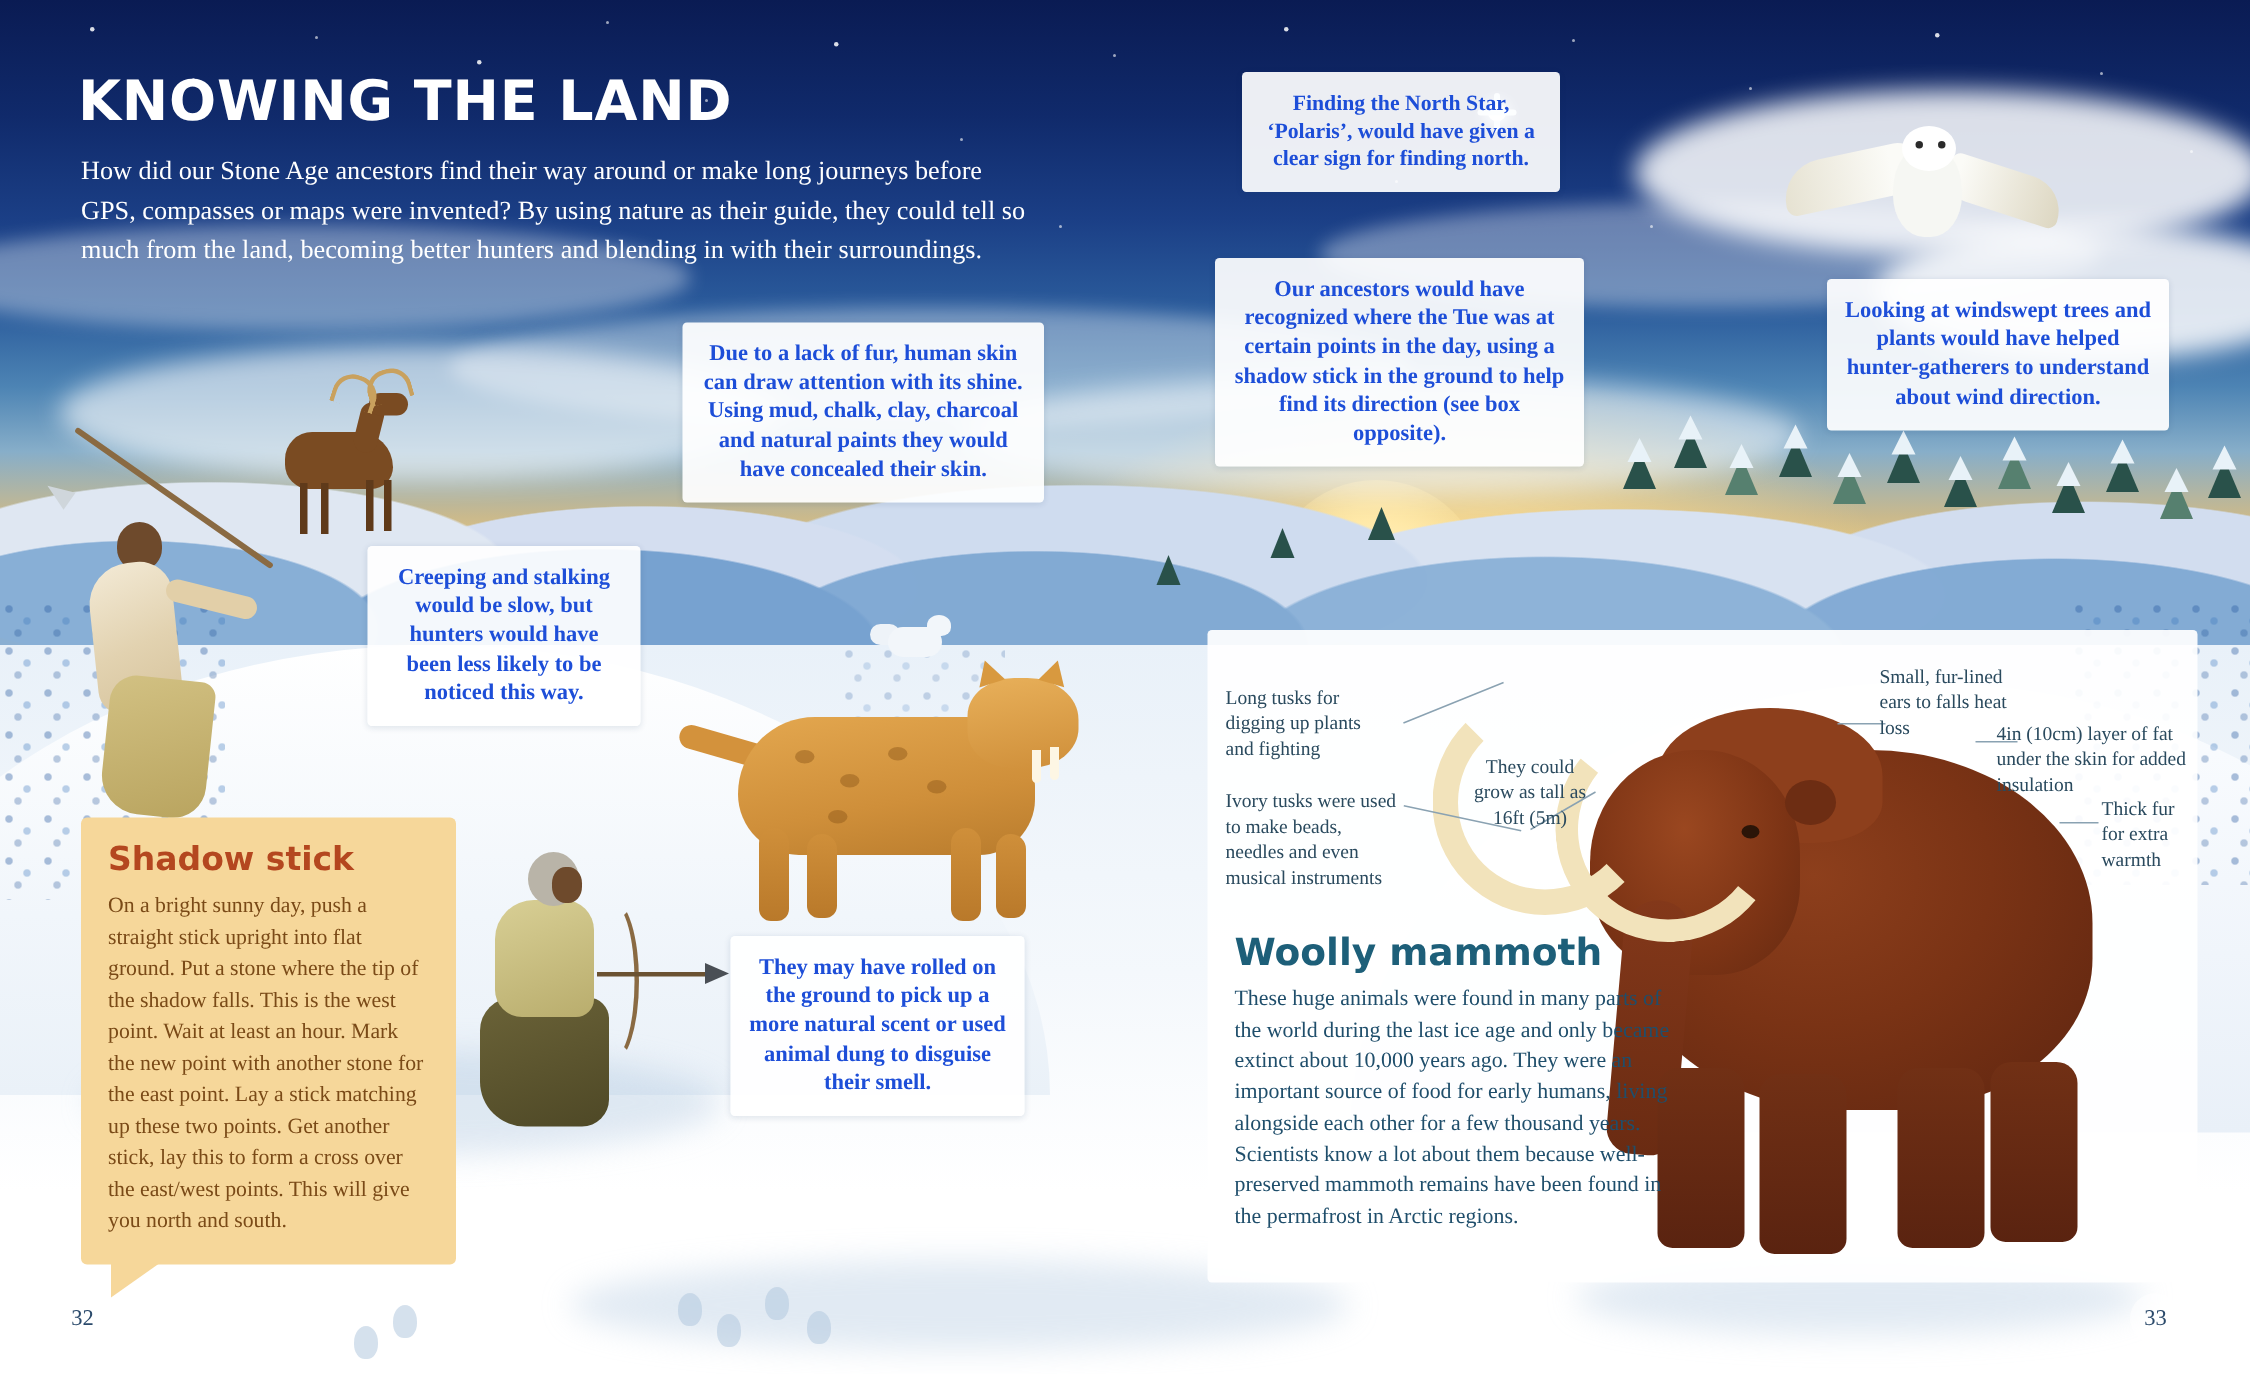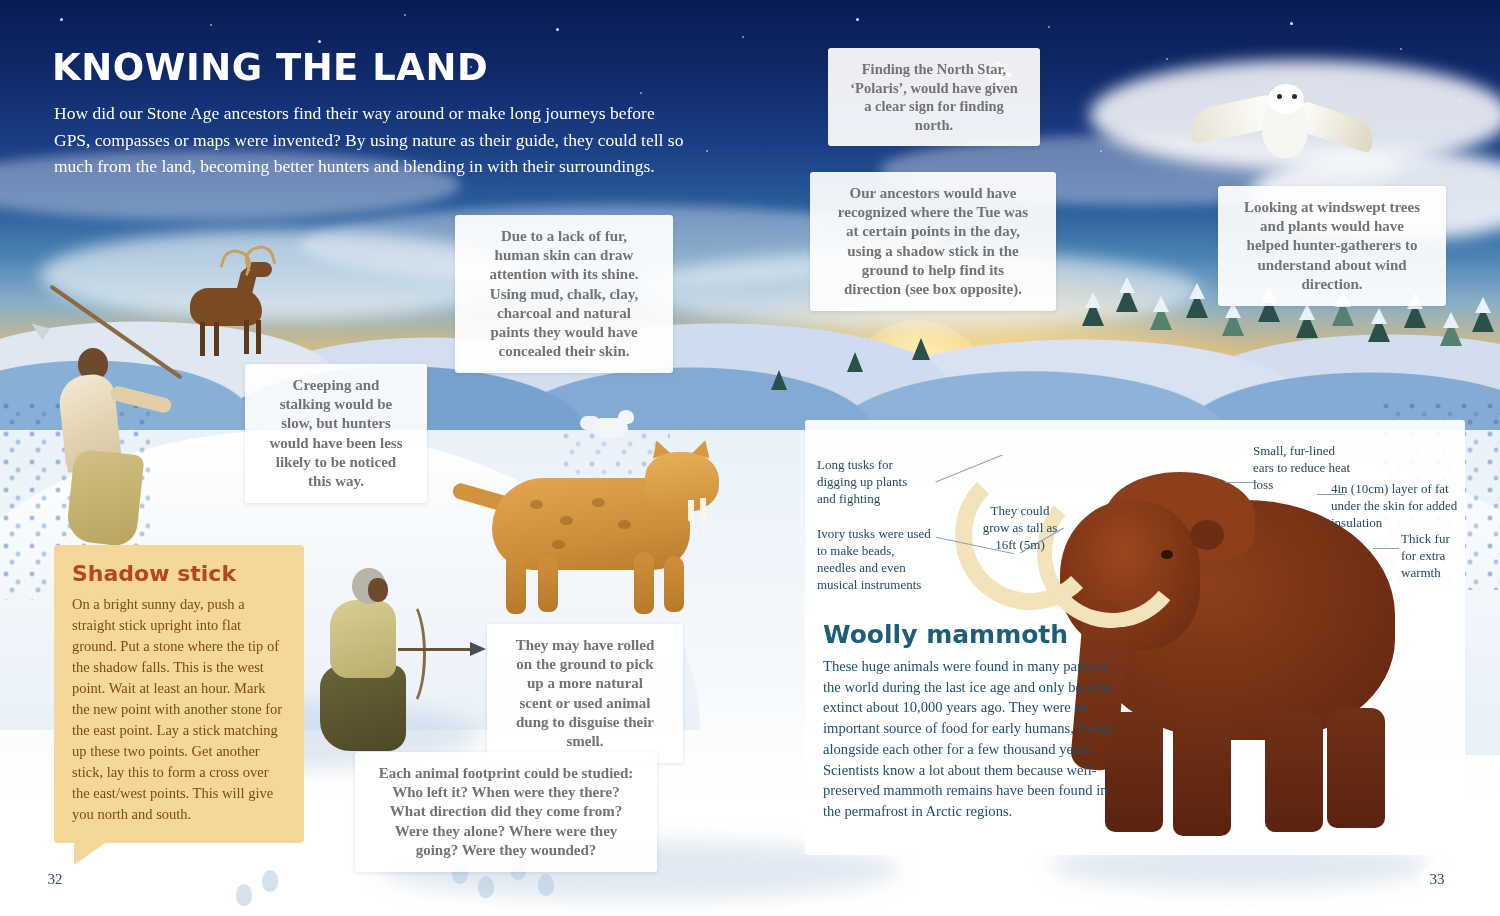--- a/index.html
+++ b/index.html
@@ -107,26 +107,26 @@
   .tree .cap {
     position: absolute; left: 50%; transform: translateX(-50%);
     width: 0; height: 0; border-left: 8px solid transparent;
     border-right: 8px solid transparent; border-bottom: 16px solid #e8f2f8;
   }
 
   
   .callout {
     position: absolute;
     background: rgba(255,255,255,0.92);
-    color: #737373;
+    color: #1d4ed8;
     font-family: "Liberation Serif", serif;
     font-weight: bold;
     text-align: center;
     line-height: 1.28;
-    padding: 12px 22px;
+    padding: 12px 12px;
     border-radius: 3px;
     box-shadow: 0 1px 4px rgba(20,50,90,0.12);
   }
 
   .title {
     position: absolute; left: 52px; top: 46px;
     font-family: "DejaVu Sans", sans-serif;
     font-weight: bold;
     font-size: 37px;
     letter-spacing: .5px;
@@ -600,31 +600,30 @@
   <div class="print" style="left:510px; top:858px;"></div>
   <div class="print" style="left:538px; top:874px;"></div>
   <div class="print" style="left:236px; top:884px;"></div>
   <div class="print" style="left:262px; top:870px;"></div>
 
   <div class="title">KNOWING THE LAND</div>
   <div class="intro">How did our Stone Age ancestors find their way around or make long journeys before GPS, compasses or maps were invented? By using nature as their guide, they could tell so much from the land, becoming better hunters and blending in with their surroundings.</div>
 
   <div class="callout" style="left:828px; top:48px; width:212px; font-size:14.5px;">Finding the North Star, ‘Polaris’, would have given a clear sign for finding north.</div>
 
-  <div class="callout" style="left:455px; top:215px; width:218px; font-size:15px;">Due to a lack of fur, human skin can draw attention with its shine. Using mud, chalk, clay, charcoal and natural paints they would have concealed their skin.</div>
+  <div class="callout" style="left:455px; top:215px; width:241px; font-size:15px;">Due to a lack of fur, human skin can draw attention with its shine. Using mud, chalk, clay, charcoal and natural paints they would have concealed their skin.</div>
 
   <div class="callout" style="left:810px; top:172px; width:246px; font-size:15px;">Our ancestors would have recognized where the Tue was at certain points in the day, using a shadow stick in the ground to help find its direction (see box opposite).</div>
 
   <div class="callout" style="left:245px; top:364px; width:182px; font-size:15px;">Creeping and stalking would be slow, but hunters would have been less likely to be noticed this way.</div>
 
   <div class="callout" style="left:1218px; top:186px; width:228px; font-size:15px;">Looking at windswept trees and plants would have helped hunter-gatherers to understand about wind direction.</div>
 
   <div class="callout" style="left:487px; top:624px; width:196px; font-size:15px;">They may have rolled on the ground to pick up a more natural scent or used animal dung to disguise their smell.</div>
 
-  <div class="callout" style="left:355px; top:752px; width:302px; font-size:15px;">Each animal footprint could be studied: Who left it? When were they there? What direction did they come from? Were they alone? Where were they going? Were they wounded?</div>
 
   <div class="shadow-box">
     <h3>Shadow stick</h3>
     <p>On a bright sunny day, push a straight stick upright into flat ground. Put a stone where the tip of the shadow falls. This is the west point. Wait at least an hour. Mark the new point with another stone for the east point. Lay a stick matching up these two points. Get another stick, lay this to form a cross over the east/west points. This will give you north and south.</p>
     <div class="tail"></div>
   </div>
 
   <div class="mammoth-panel">
 
     <div class="fig" style="left:0; top:0;">
@@ -645,21 +644,21 @@
     <div class="leader" style="left:128px; top:48px; width:72px; transform: rotate(-22deg);"></div>
     <div class="leader" style="left:130px; top:125px; width:80px; transform: rotate(12deg);"></div>
     <div class="leader" style="left:212px; top:120px; width:50px; transform: rotate(-30deg);"></div>
     <div class="leader" style="left:420px; top:62px; width:32px;"></div>
     <div class="leader" style="left:512px; top:74px; width:28px;"></div>
     <div class="leader" style="left:568px; top:128px; width:26px;"></div>
 
     <div class="anno" style="left:12px; top:105px; width:118px;">Ivory tusks were used to make beads, needles and even musical instruments</div>
     <div class="anno" style="left:12px; top:36px; width:112px;">Long tusks for digging up plants and fighting</div>
     <div class="anno" style="left:172px; top:82px; width:86px; text-align:center;">They could grow as tall as 16ft (5m)</div>
-    <div class="anno" style="left:448px; top:22px; width:104px;">Small, fur-lined ears to reduce heat loss</div>
+    <div class="anno" style="left:448px; top:22px; width:104px;">Small, fur-lined ears to falls heat loss</div>
     <div class="anno" style="left:526px; top:60px; width:128px;">4in (10cm) layer of fat under the skin for added insulation</div>
     <div class="anno" style="left:596px; top:110px; width:60px;">Thick fur for extra warmth</div>
 
     <h3>Woolly mammoth</h3>
     <p>These huge animals were found in many parts of the world during the last ice age and only became extinct about 10,000 years ago. They were an important source of food for early humans, living alongside each other for a few thousand years. Scientists know a lot about them because well-preserved mammoth remains have been found in the permafrost in Arctic regions.</p>
   </div>
 
   <div class="pagenum left">32</div>
   <div class="pagenum right">33</div>
 

